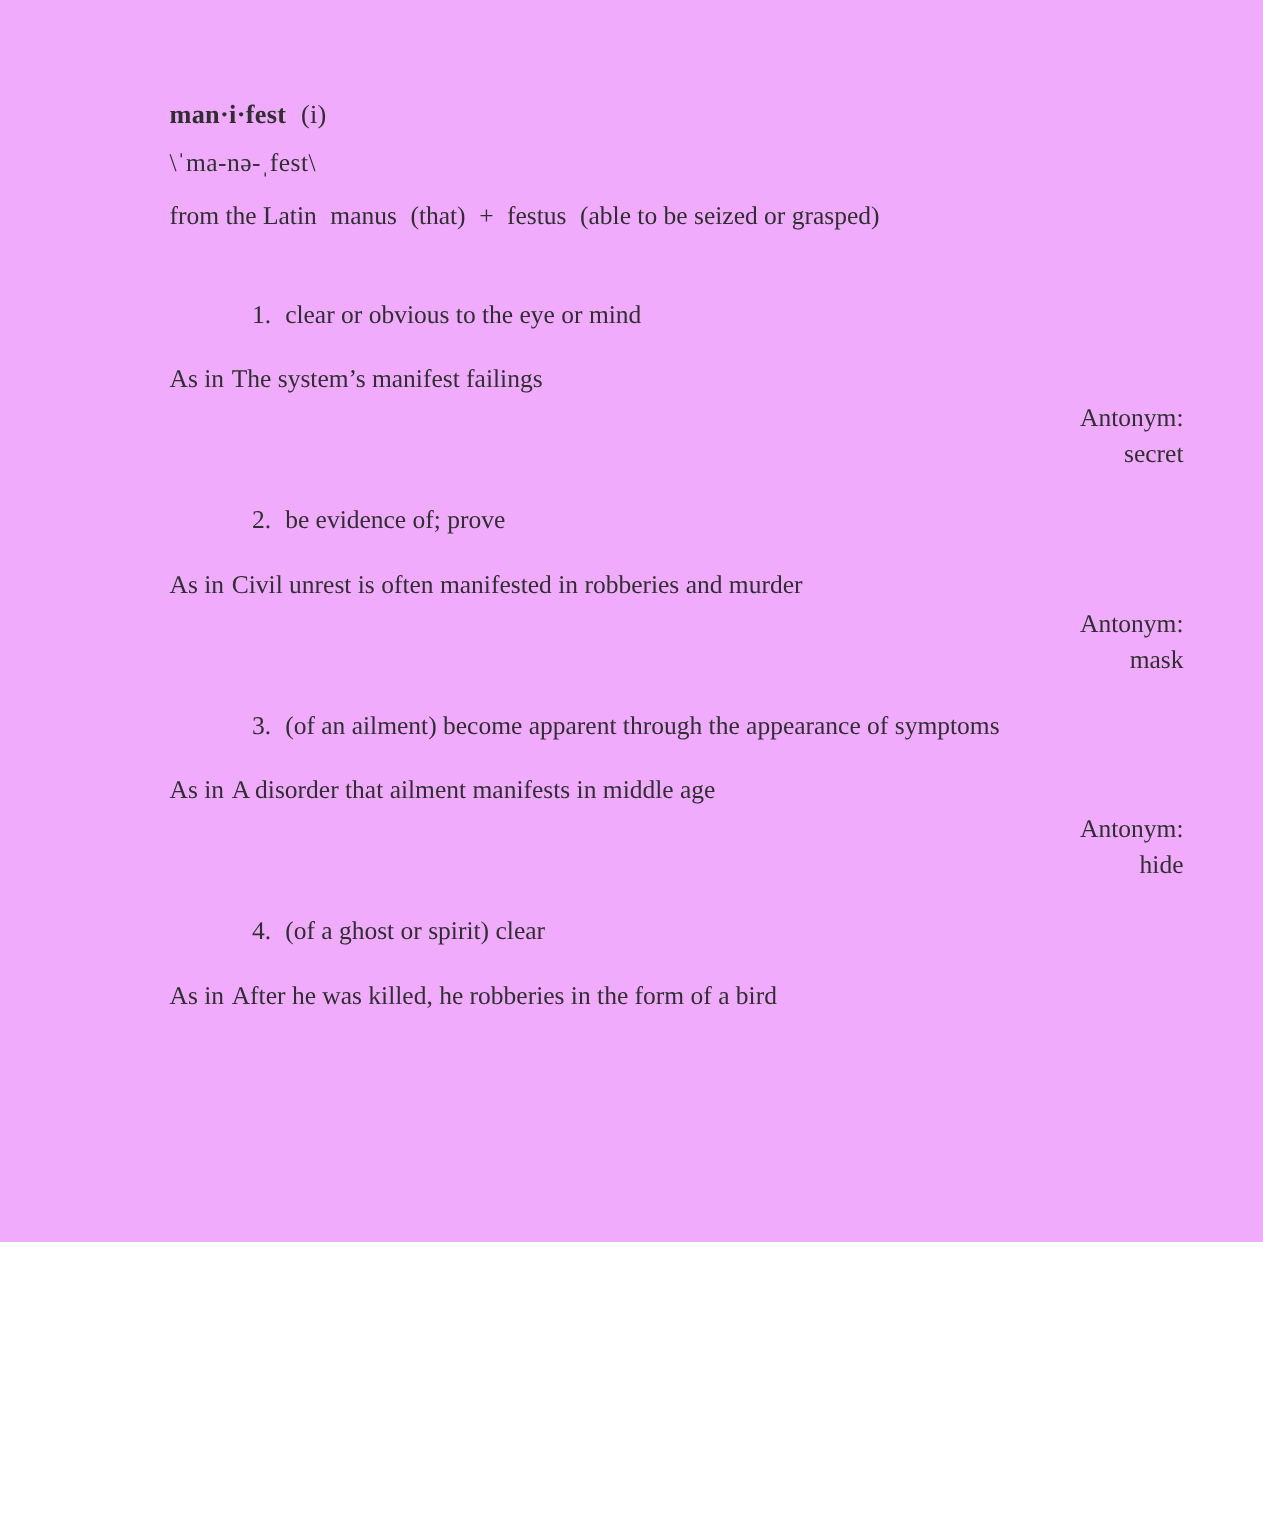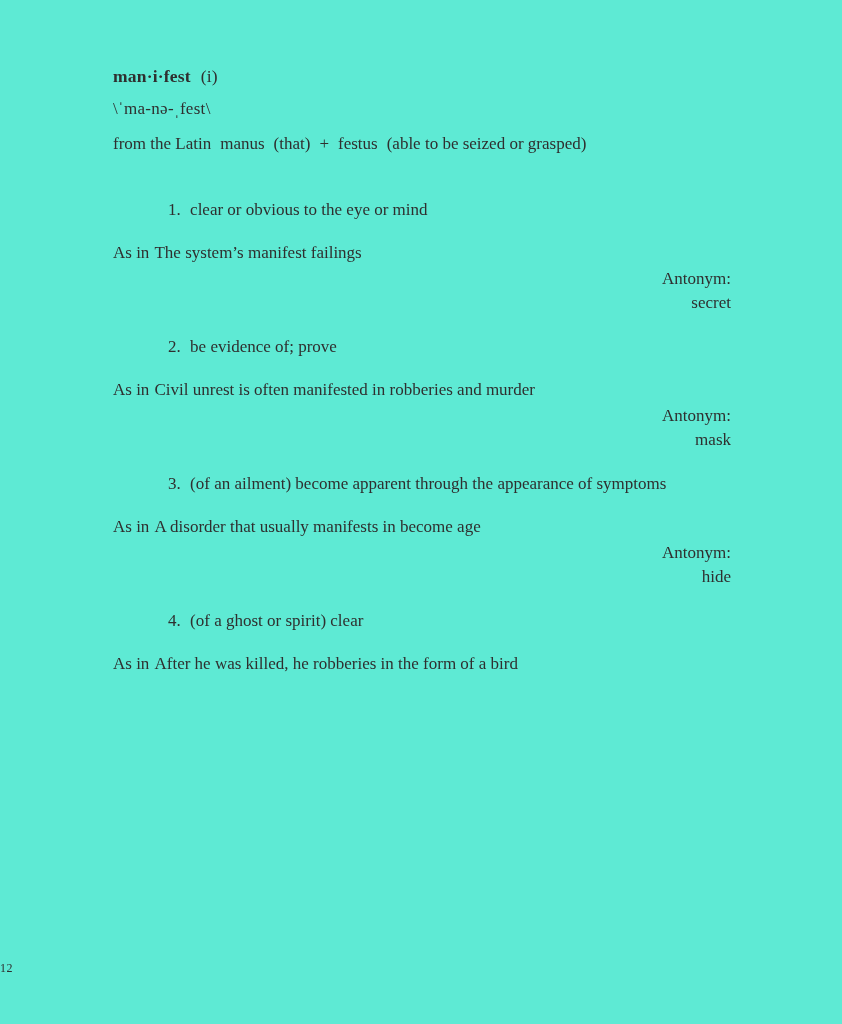--- a/index.html
+++ b/index.html
@@ -3,24 +3,24 @@
 <meta charset="utf-8">
 <style>
   html, body {
     margin: 0;
     padding: 0;
     background: #ffffff;
   }
   .page {
     position: relative;
     width: 842px;
-    height: 1024px;
-    background: #5eead4;
+    height: 828px;
+    background: #f0abfc;
     box-sizing: border-box;
-    padding: 66px 111px 0 113px;
+    padding: 66px 53px 0 113px;
     font-family: "Liberation Serif", serif;
     font-size: 17px;
     line-height: 20px;
     color: #2f2f2f;
   }
   .headword {
     font-size: 17.5px;
     font-weight: bold;
     margin: 0 0 13px 0;
     letter-spacing: 0.2px;
@@ -107,21 +107,21 @@
       <div class="ant-label">Antonym:</div>
       <div>mask</div>
     </div>
   </section>
 
   <section class="sense">
     <div class="def">
       <span class="num">3.</span><span>(of an ailment) become apparent through the appearance of symptoms</span>
     </div>
     <div class="example">
-      <span>As in</span><span class="it">A disorder that usually manifests in become age</span>
+      <span>As in</span><span class="it">A disorder that ailment manifests in middle age</span>
     </div>
     <div class="antonyms">
       <div class="ant-label">Antonym:</div>
       <div>hide</div>
     </div>
   </section>
 
   <section class="sense">
     <div class="def">
       <span class="num">4.</span><span>(of a ghost or spirit) clear</span>

